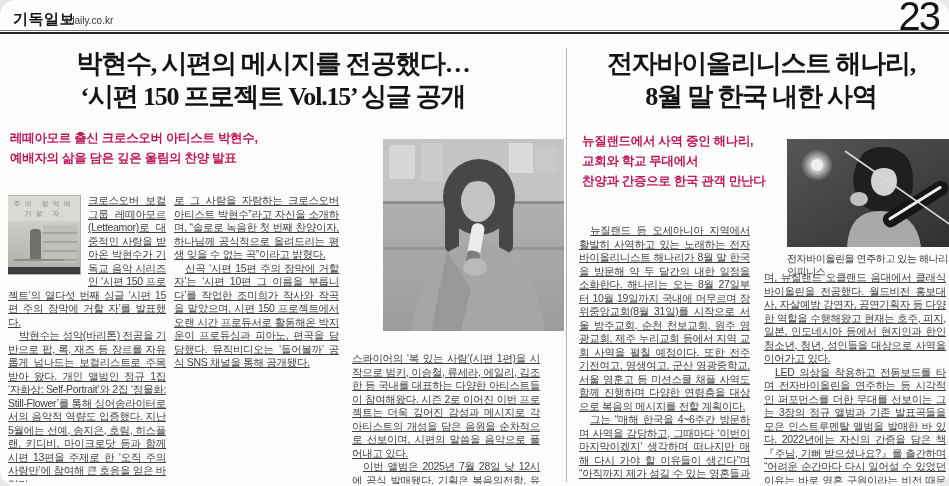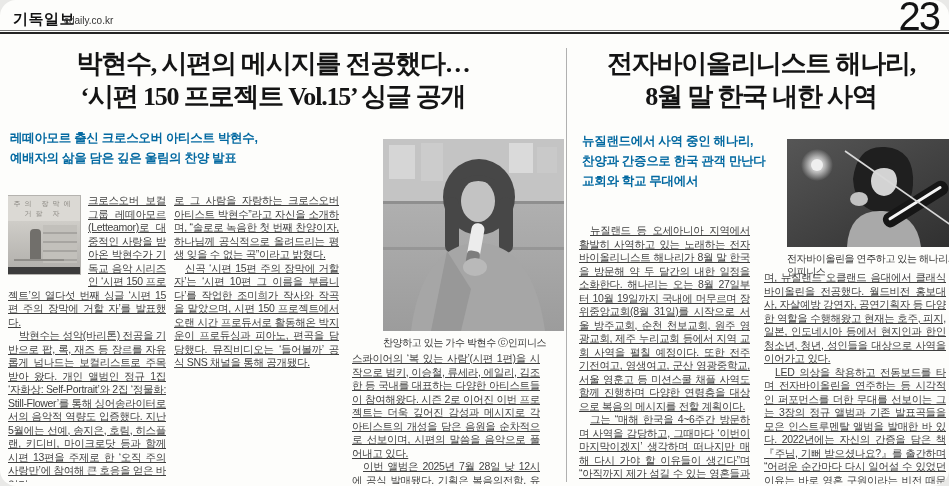--- a/index.html
+++ b/index.html
@@ -17,21 +17,21 @@
   .pagenum  { position:absolute; right:10px; top:-6px; font-size:40px; font-weight:500; letter-spacing:-2px; color:#141414; }
   .header-rule { position:absolute; left:0; right:0; top:30px; height:4px;
     background:linear-gradient(to bottom,#777 0 1px,#fdfdfb 1px 1.6px,#242424 1.6px 100%); }
   .article-divider { position:absolute; left:566px; top:48px; height:434px; width:1px; background:#b0b0b0; }
 
   
   .headline { position:absolute; text-align:center; font-family:"Liberation Serif","DejaVu Serif",serif;
     font-weight:700; font-size:26px; line-height:33px; letter-spacing:-1.2px; color:#141414; }
   .headline-left  { left:4px;  top:47px; width:538px; }
   .headline-right { left:576px; top:47px; width:370px; }
-  .lead { position:absolute; font-size:12.5px; font-weight:700; line-height:20px; color:#0369a1; letter-spacing:-.3px; }
+  .lead { position:absolute; font-size:12.5px; font-weight:700; line-height:20px; color:#be185d; letter-spacing:-.3px; }
   .lead-left  { left:10px;  top:128px; width:345px; }
   .lead-right { left:582px; top:131px; width:235px; }
 
   
   .col { position:absolute; font-size:10.5px; line-height:13.5px; text-align:justify;
     color:#3f3f3f; letter-spacing:-.3px; word-break:break-all; }
   .col p { margin:0;text-decoration:underline; }
   .col p.ind { text-indent:11px; }
   #lcol1 { left:8px;   top:194px; width:158px; height:288px; overflow:hidden; }
   #lcol2 { left:174px; top:194px; width:165px; height:288px; overflow:hidden; }
@@ -105,21 +105,20 @@
       <ellipse cx="95" cy="62" rx="17" ry="21" fill="#c3c3c3"></ellipse>
       <path d="M78,48 Q95,36 113,48 L113,42 Q95,30 77,42 Z" fill="#474747"></path>
       <path d="M28,192 C36,128 64,104 95,104 C130,104 154,134 162,192 Z" fill="#a6a6a6"></path>
       <path d="M64,112 L88,150 L78,192 L48,192 Z" fill="#989898"></path>
       <g transform="rotate(10 92 104)">
         <rect x="86" y="84" width="13" height="36" rx="6" fill="#ececec"></rect>
         <rect x="86" y="112" width="13" height="14" rx="4" fill="#7d7d7d"></rect>
       </g>
       <ellipse cx="92" cy="128" rx="12" ry="9" fill="#b9b9b9"></ellipse>
     </svg>
-    <div class="caption">찬양하고 있는 가수 박현수 ⓒ인피니스</div>
   </div>
 
   <div class="col" id="lcol1">
     <div class="album">
       <div class="album-top">
         <div class="t1">주의 장막에</div>
         <div class="t2">거할 자</div>
       </div>
       <div class="album-scene">
         <div class="album-shelf"></div>
@@ -145,22 +144,22 @@
 
   </div>
 
   <div class="headline headline-right">
     <div>전자바이올리니스트 해나리,</div>
     <div>8월 말 한국 내한 사역</div>
   </div>
 
   <div class="lead lead-right">
     <div>뉴질랜드에서 사역 중인 해나리,</div>
+    <div>교회와 학교 무대에서</div>
     <div>찬양과 간증으로 한국 관객 만난다</div>
-    <div>교회와 학교 무대에서</div>
   </div>
 
   <div class="figure fig-right">
     <svg class="photo-frame" width="182" height="108" viewBox="0 0 182 108" xmlns="http://www.w3.org/2000/svg">
       <defs>
         <linearGradient id="gBg2" x1="0" y1="0" x2="1" y2="1">
           <stop offset="0" stop-color="#565656"></stop>
             <stop offset="1" stop-color="#2e2e2e"></stop>
         </linearGradient>
         <radialGradient id="gSpot" cx="0.5" cy="0.5" r="0.5">

